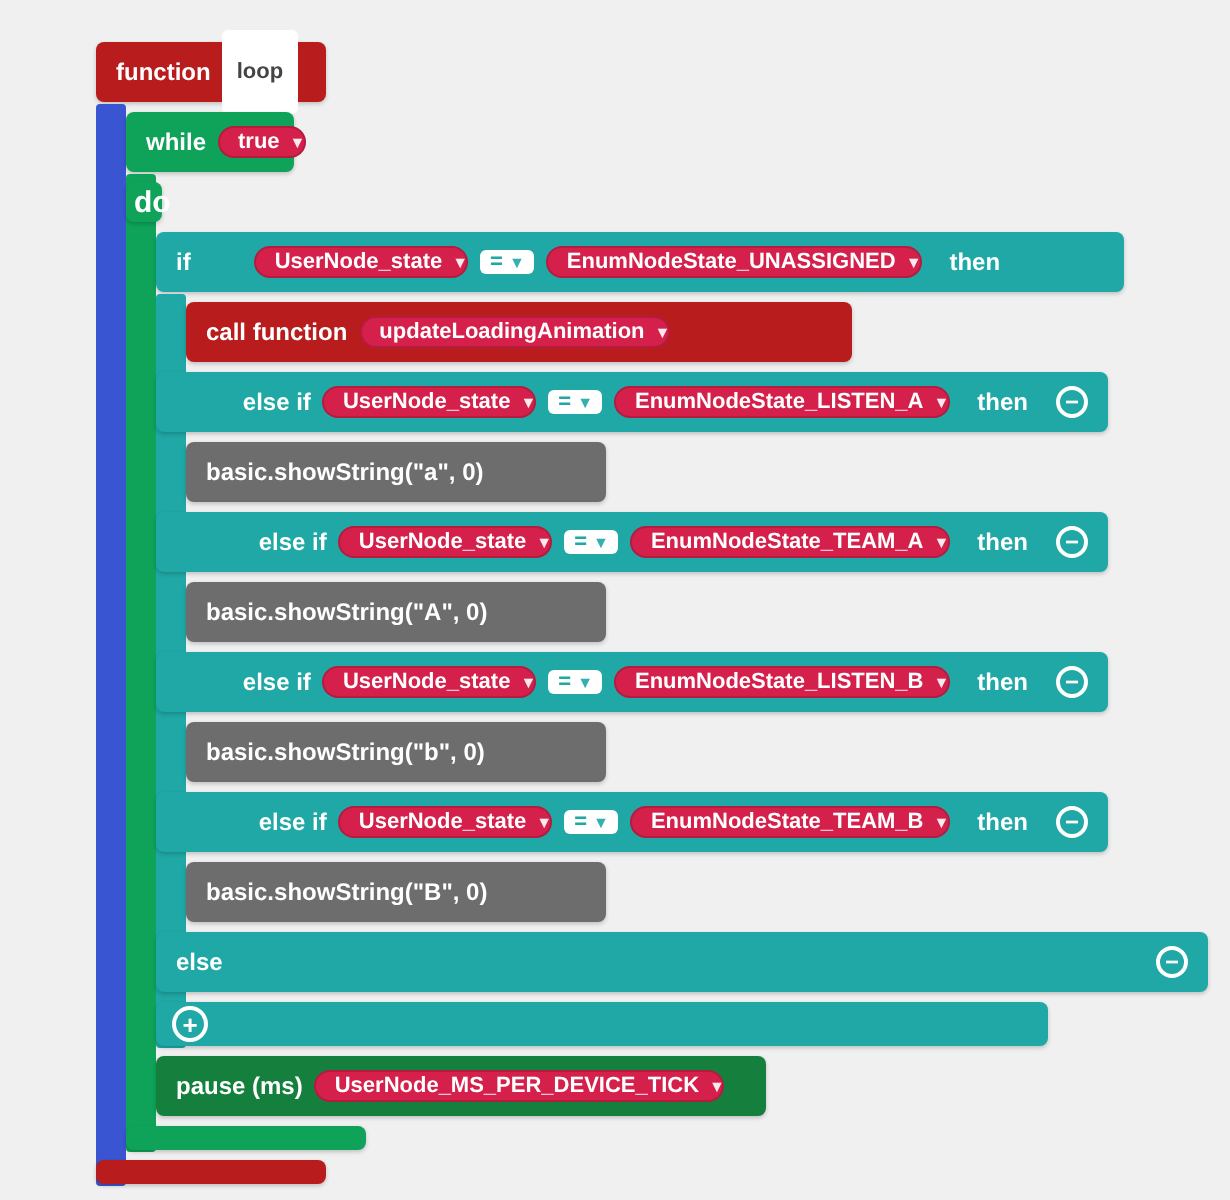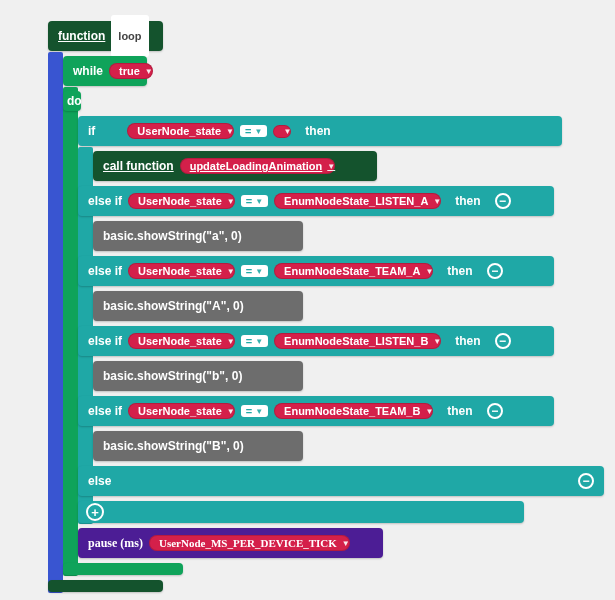--- a/index.html
+++ b/index.html
@@ -29,25 +29,25 @@
     align-items: center;
     height: 30px;
     border-radius: 4px;
     padding: 0 10px;
     color: #fff;
     font-weight: 600;
     white-space: nowrap;
     box-shadow: 0 1px 2px rgba(0,0,0,.2);
     gap: 6px;
   }
-  .blue   { background:#14532d;text-decoration:underline; }
+  .blue   { background:#b91c1c; }
   .green  { background:#0fa35a; }
   .teal   { background:#1fa8a6; }
   .grey   { background:#6d6d6d; }
-  .ltblue { background:#4c1d95;font-family:Liberation Serif, serif; }
+  .ltblue { background:#15803d; }
   .white-chip {
     background:#fff;
     color:#444;
     border-radius:3px;
     padding:15px 7px;
     font-weight:700;
     font-size:11px;
   }
   .pill {
     background:#d4204a;
@@ -104,24 +104,24 @@
   .bar.b-blue  { background:#3955d1; left:0;  }
   .bar.b-green { background:#0fa35a; left:15px;}
   .bar.b-teal  { background:#1fa8a6; left:30px;}
   .col {
     position:relative;
     padding-left:45px;
   }
   .col1 { padding-left:15px; }
   .w-func   { width:115px; }
   .w-while  { width:84px; }
-  .w-do     { width:18px; padding:0 4px; font-size:12px; }
+  .w-do     { width:18px; padding:0 4px; font-size:15px; }
   .w-if     { width:484px; }
-  .w-call   { width:284px; }
-  .w-elseif { width:476px; }
+  .w-call   { width:333px; }
+  .w-elseif { width:476px;justify-content:flex-end; }
   .w-show   { width:210px; }
   .w-else   { width:526px; }
   .w-plus   { width:446px; padding:0 4px; }
   .w-pause  { width:305px; }
   .lbl { font-size:12px; }
 </style>
 </head>
 <body>
 
 <div class="stage">
@@ -161,20 +161,21 @@
           <span style="width:20px;"></span>
           <span class="pill">
               <span>UserNode_state</span>
               <span class="car">▼</span>
             </span>
           <span class="eq-chip">
               <span>=</span>
               <span class="car" style="color:#1fa8a6;">▼</span>
             </span>
           <span class="pill">
+              <span>EnumNodeState_UNASSIGNED</span>
               <span class="car">▼</span>
             </span>
           <span class="then lbl">then</span>
         </div>
       </div>
 
       <div class="col col1" style="position:relative;">
         <div class="bar b-teal" style="top:-3px; left:0;"></div>
 
         <div class="row">

